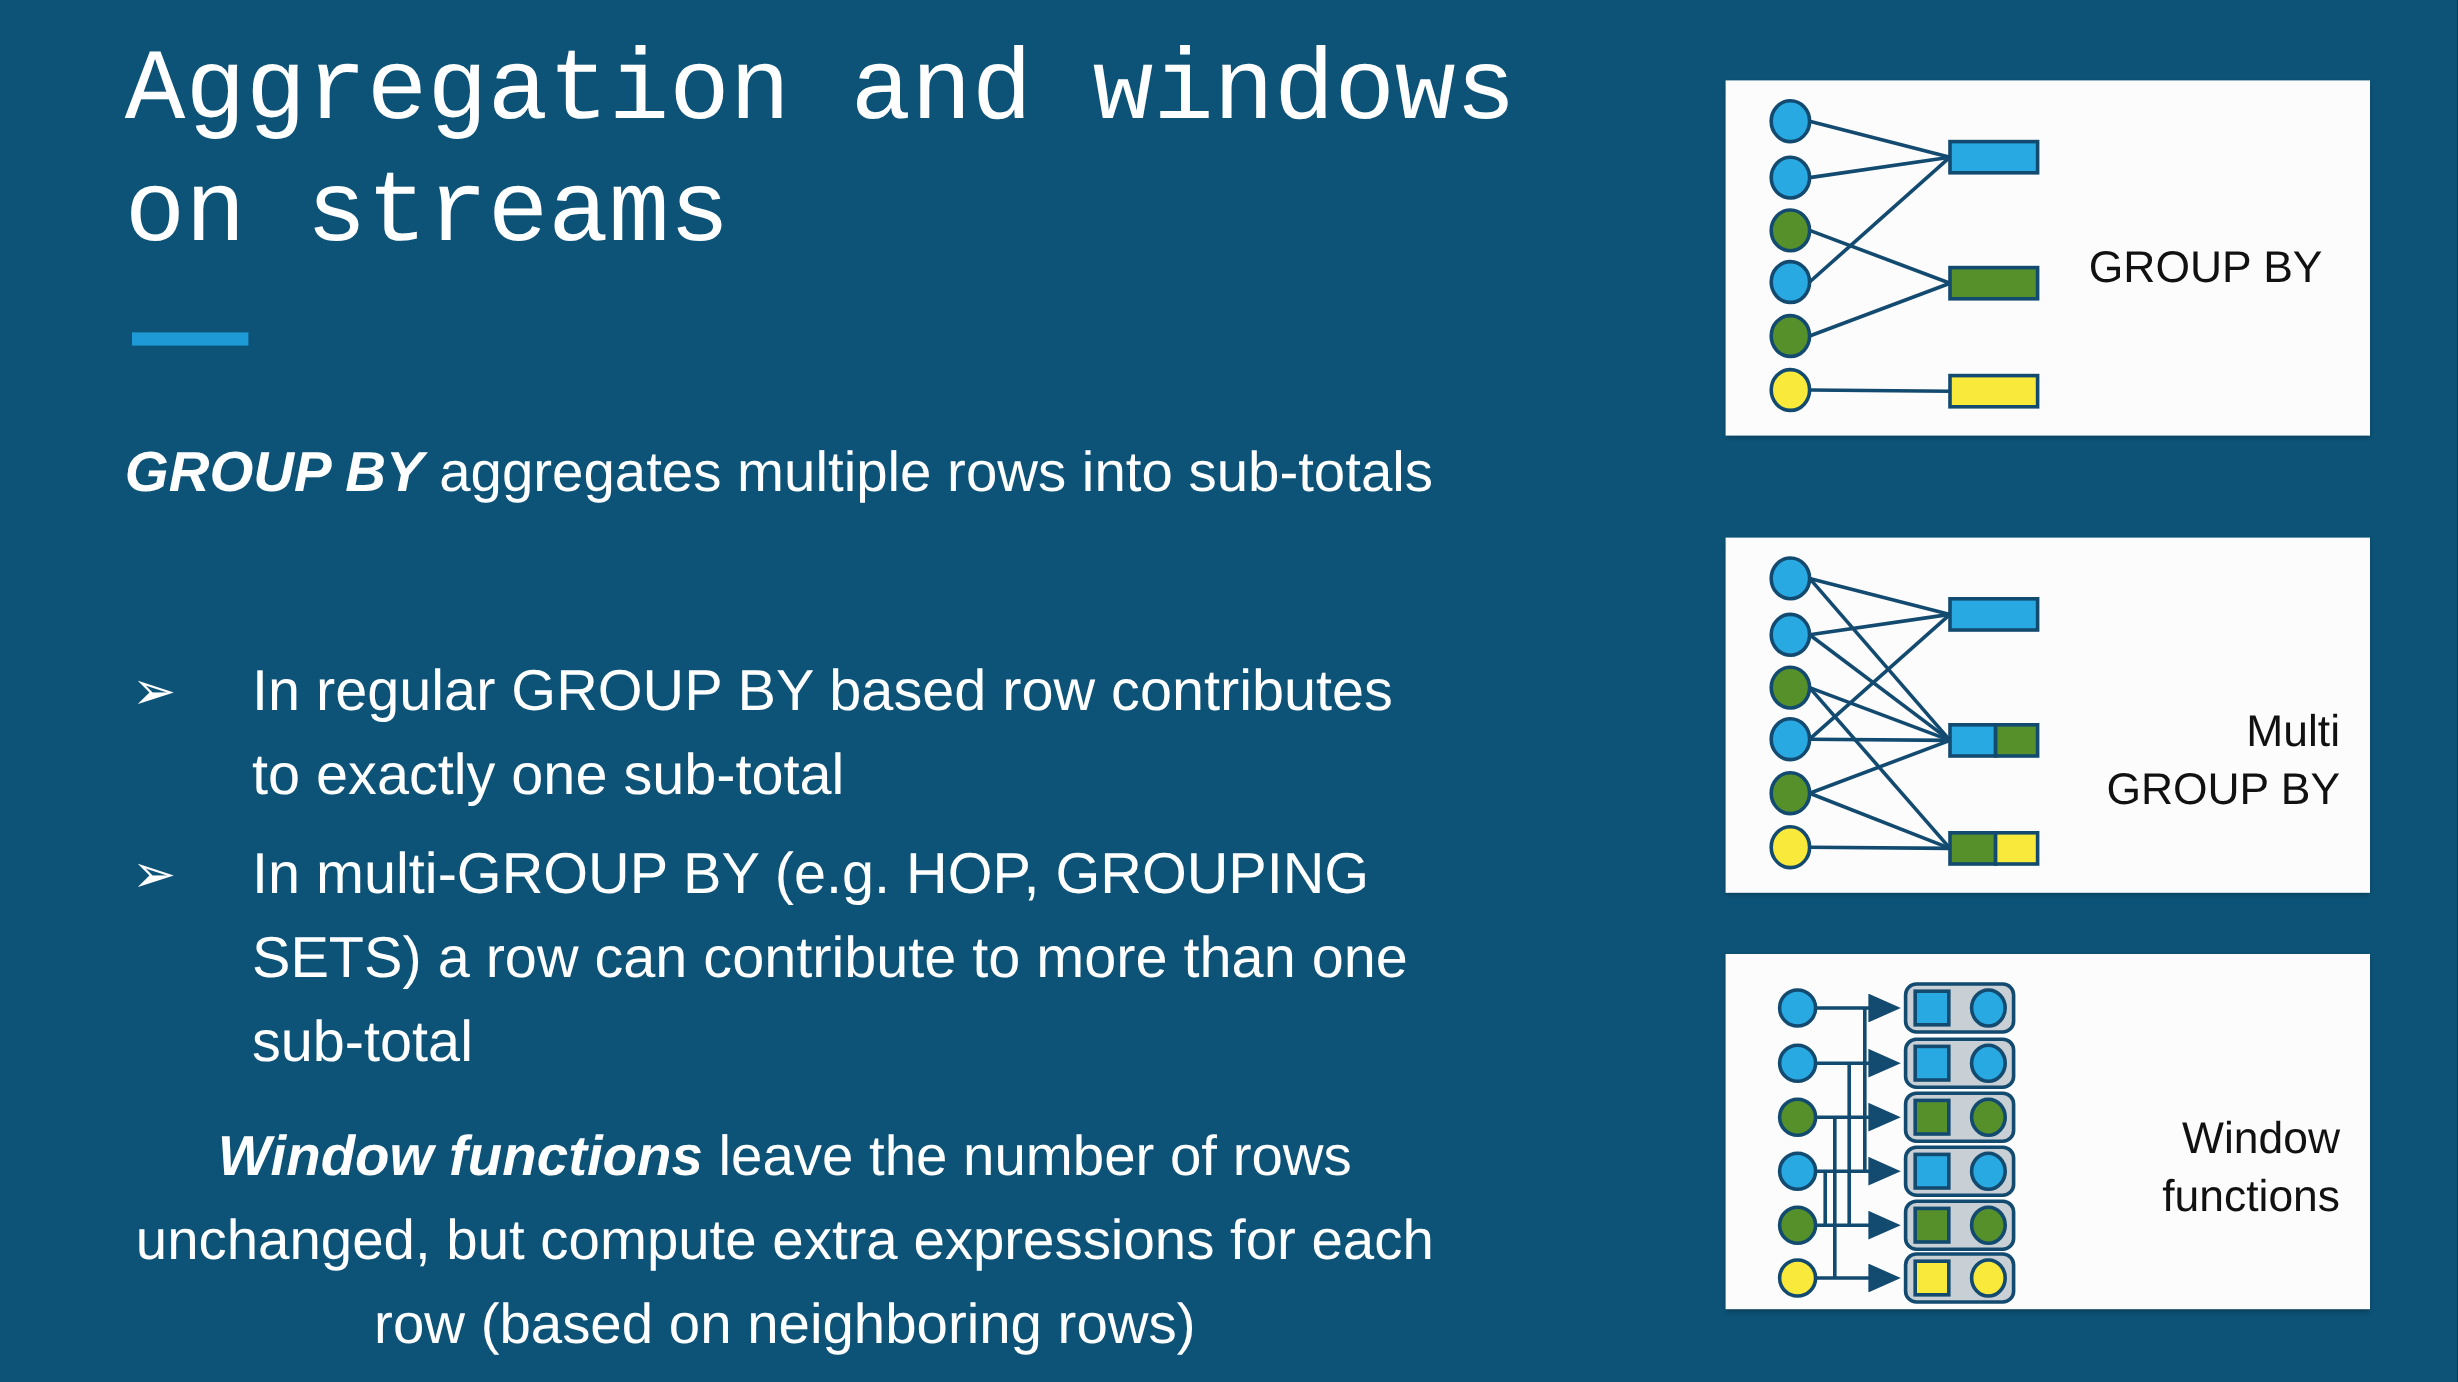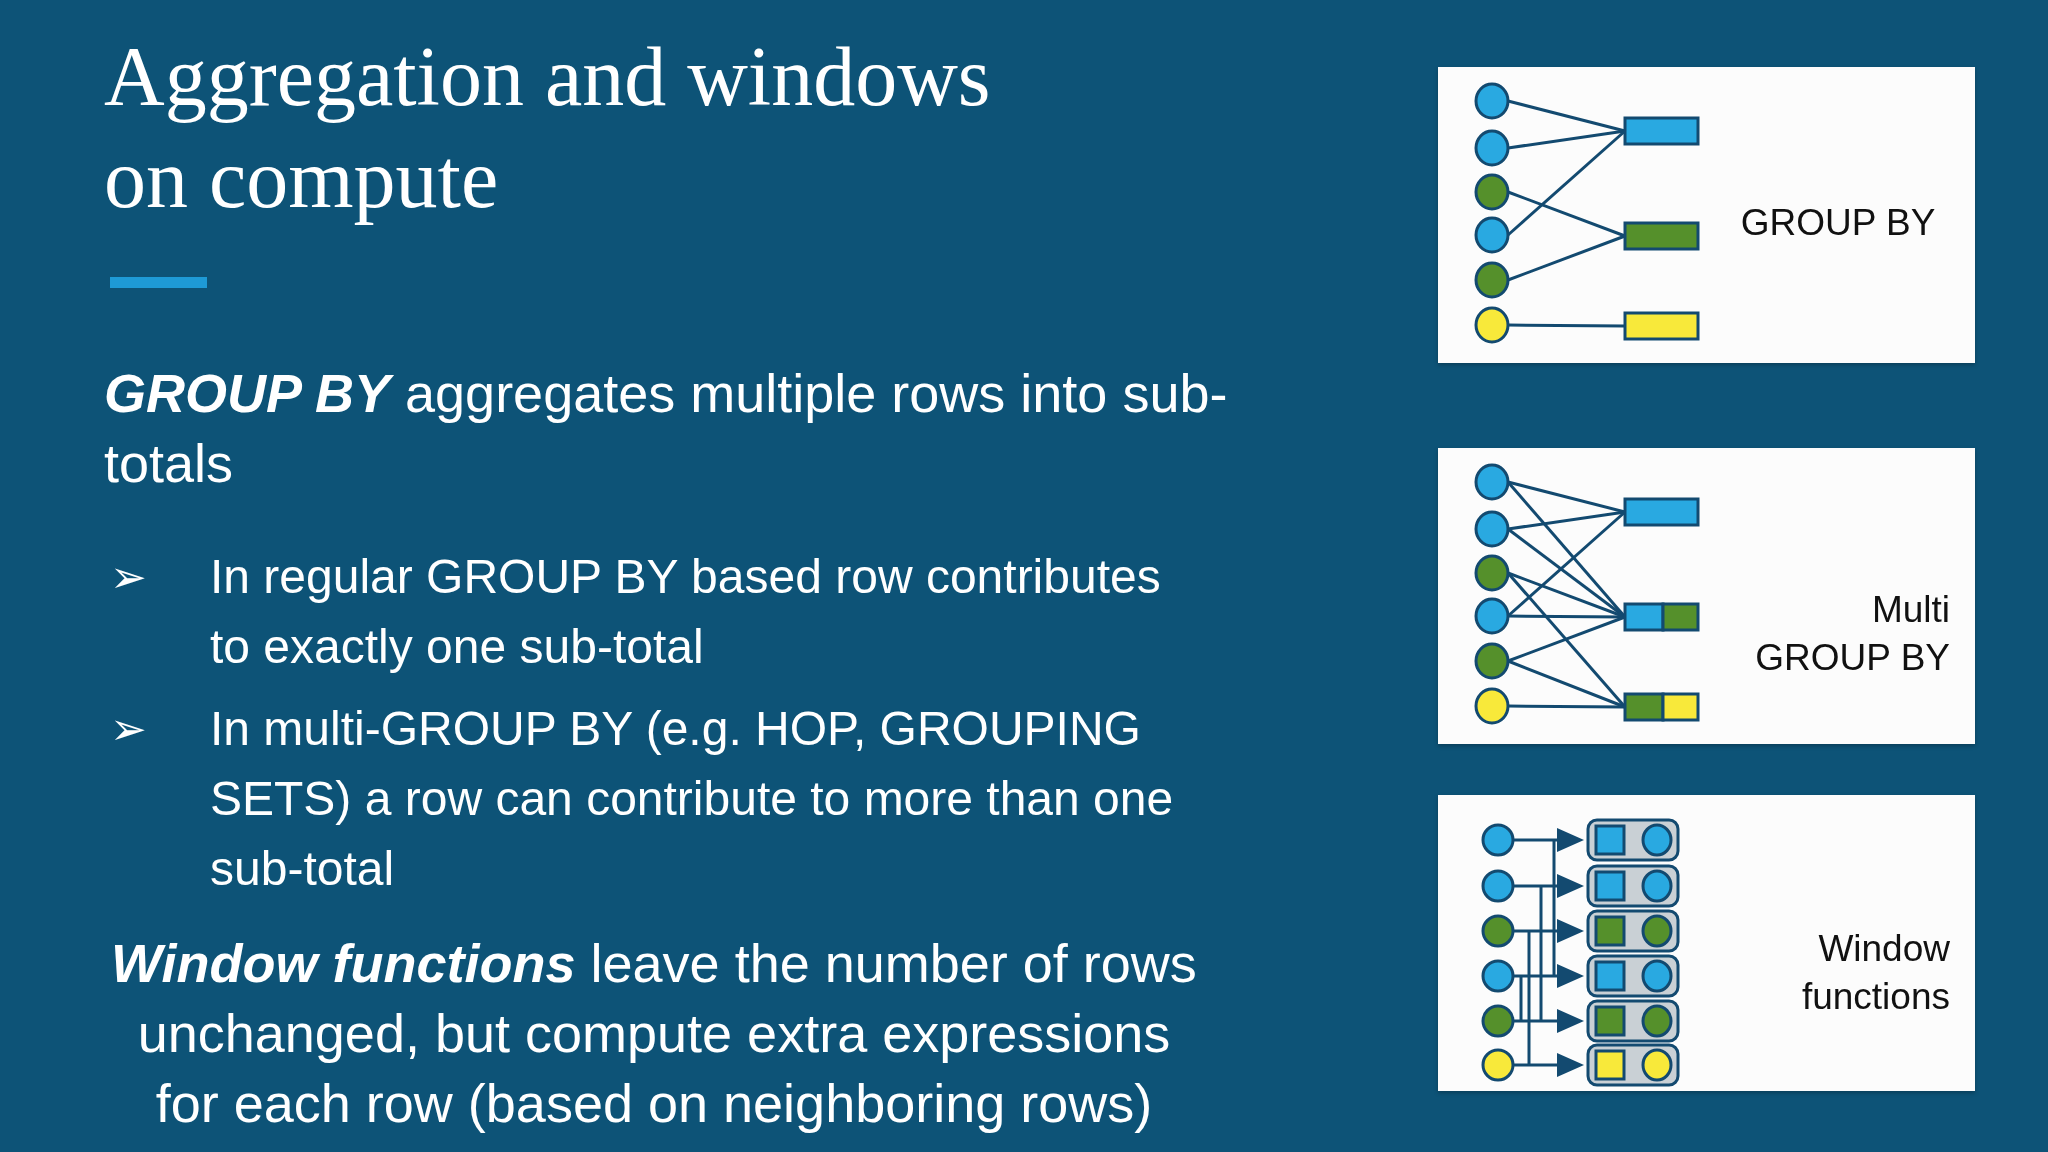--- a/index.html
+++ b/index.html
@@ -7,33 +7,33 @@
     position:relative;
     width:2048px;height:1152px;
     background:var(--c-background);
     overflow:hidden;
     font-family:"Liberation Sans","DejaVu Sans",sans-serif;
     color:var(--c-text);
   }
   .title{
     position:absolute;left:104px;top:26px;margin:0;
     width:1250px;
-    font-family:Liberation Serif, serif;
+    font-family:Liberation Mono, monospace;
     font-weight:500;
     font-size:84px;line-height:102px;
     color:var(--c-text);
   }
   .accent-bar{
     position:absolute;left:110px;top:277px;
     width:97px;height:11px;
     background:var(--c-accent);
   }
   .para{
     position:absolute;margin:0;
-    font-size:54px;line-height:70px;
+    font-size:47px;line-height:70px;
     color:var(--c-text);
   }
   .para .lead{font-weight:bold;font-style:italic;}
   .para1{left:104px;top:358px;width:1150px;}
   .para2{left:104px;top:928px;width:1100px;text-align:center;}
   .bullets{
     position:absolute;left:104px;top:542px;width:1106px;
     margin:0;padding:0;list-style:none;
     font-size:48px;line-height:70px;
   }
@@ -66,21 +66,21 @@
     fill:var(--c-label);
     font-family:"Liberation Sans","DejaVu Sans",sans-serif;
     font-size:37px;
   }
 </style>
 </head>
 <body>
 
 <div class="slide">
 
-  <h1 class="title"><span>Aggregation and windows</span><br><span>on compute</span></h1>
+  <h1 class="title"><span>Aggregation and windows</span><br><span>on streams</span></h1>
 
   <div class="accent-bar"></div>
 
   <p class="para para1"><span class="lead">GROUP BY</span><span> aggregates multiple rows into sub-totals</span></p>
 
   <ul class="bullets">
     <li>
       <span class="marker">➢</span>
       <span>In regular GROUP BY based row contributes to exactly one sub-total</span>
     </li>

